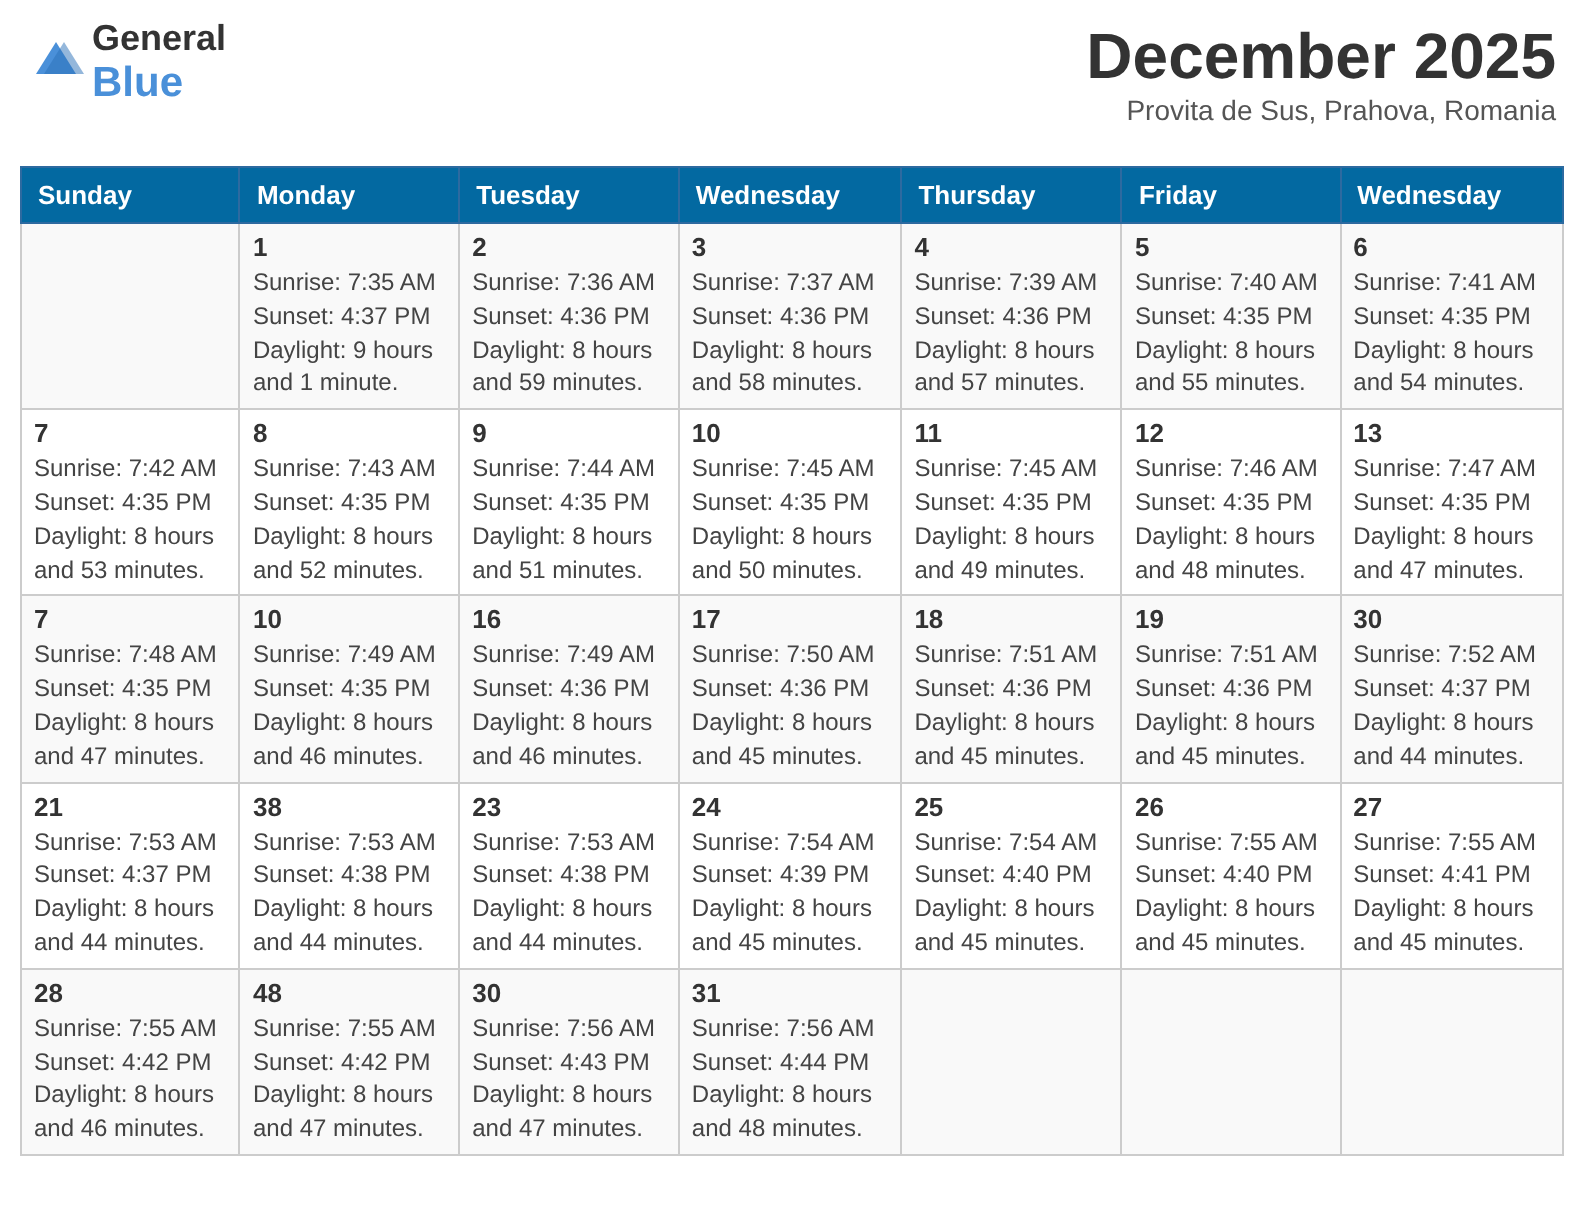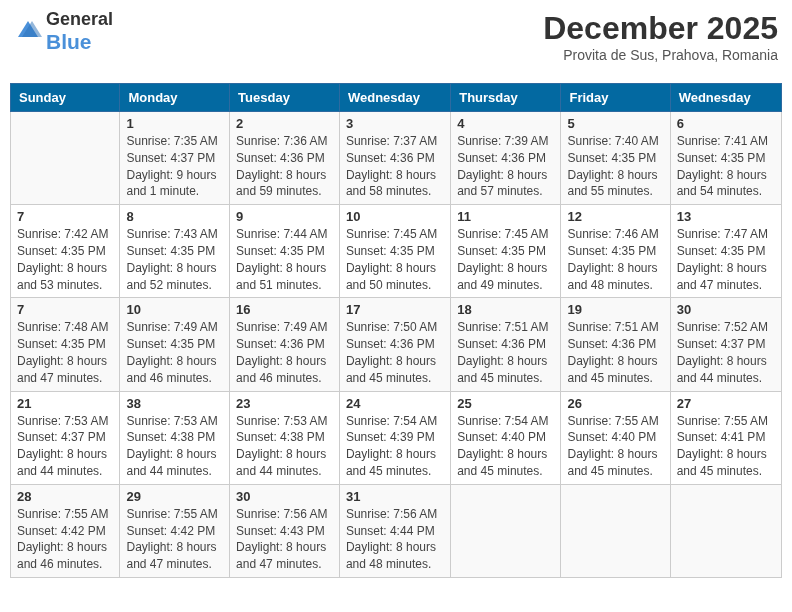--- a/index.html
+++ b/index.html
@@ -246,21 +246,21 @@
           <span class="day-num">27</span>
           <div class="day-info">Sunrise: 7:55 AM<br>Sunset: 4:41 PM<br>Daylight: 8 hours and 45 minutes.</div>
         </td>
       </tr>
       <tr>
         <td>
           <span class="day-num">28</span>
           <div class="day-info">Sunrise: 7:55 AM<br>Sunset: 4:42 PM<br>Daylight: 8 hours and 46 minutes.</div>
         </td>
         <td>
-          <span class="day-num">29</span>
+          <span class="day-num">48</span>
           <div class="day-info">Sunrise: 7:55 AM<br>Sunset: 4:42 PM<br>Daylight: 8 hours and 47 minutes.</div>
         </td>
         <td>
           <span class="day-num">30</span>
           <div class="day-info">Sunrise: 7:56 AM<br>Sunset: 4:43 PM<br>Daylight: 8 hours and 47 minutes.</div>
         </td>
         <td>
           <span class="day-num">31</span>
           <div class="day-info">Sunrise: 7:56 AM<br>Sunset: 4:44 PM<br>Daylight: 8 hours and 48 minutes.</div>
         </td>

